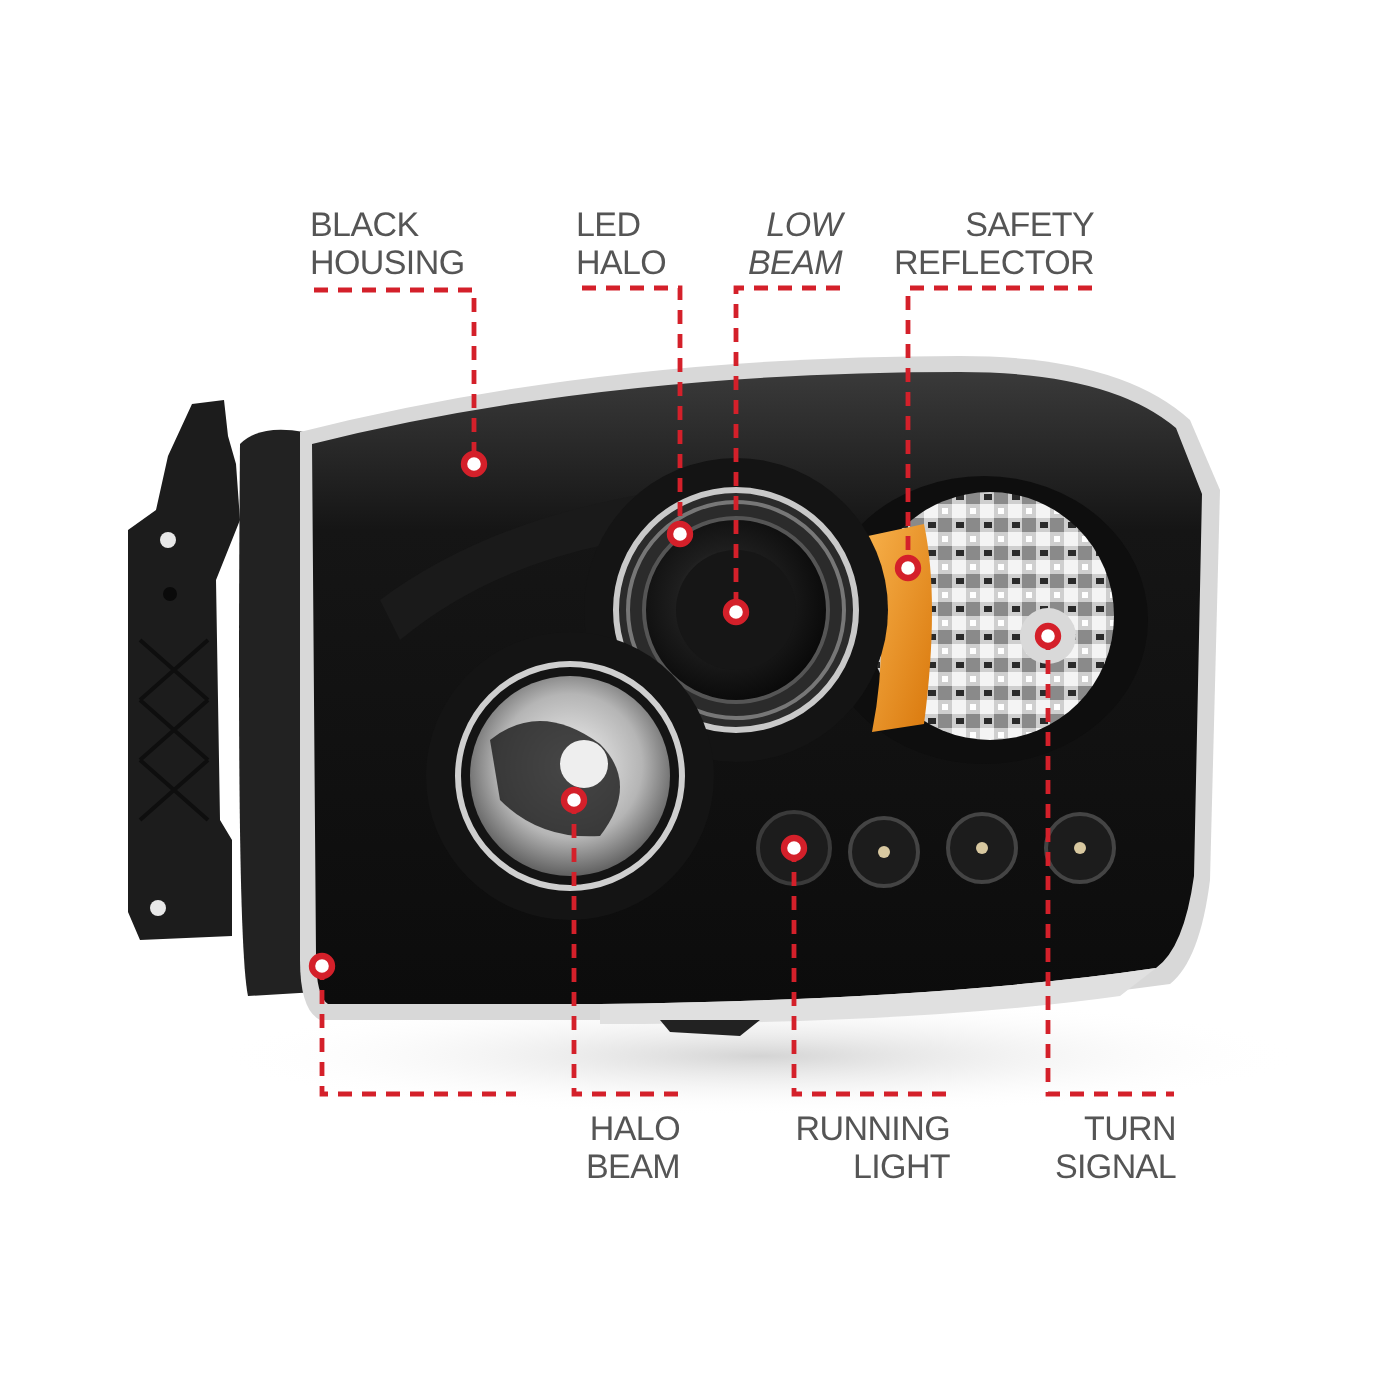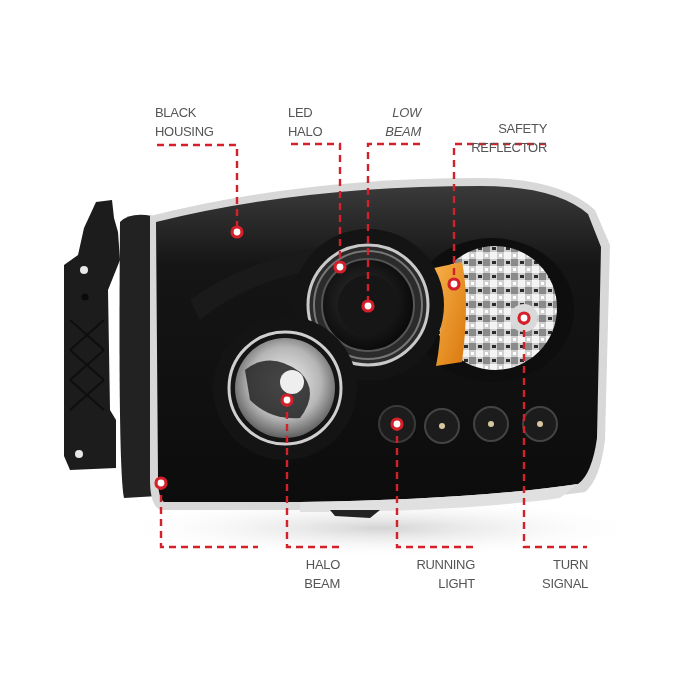--- a/index.html
+++ b/index.html
@@ -1,18 +1,18 @@
 <!DOCTYPE html>
 <html><head>
 <meta charset="utf-8">
 <style>
   html, body { margin:0; padding:0; background:#fff; }
   body { width:700px; height:700px; position:relative; overflow:hidden; font-family:"Liberation Sans", sans-serif; }
   .stage { position:absolute; left:0; top:0; width:700px; height:700px; }
-  .label { position:absolute; color:#555; font-size:13px; line-height:19px; letter-spacing:-0.3px; }
+  .label { position:absolute; color:#555; font-size:17px; line-height:19px; letter-spacing:-0.3px; }
   .label.right { text-align:right; }
   .label .l { display:block; }
   svg { position:absolute; left:0; top:0; }
 </style>
 </head>
 <body>
 
 <div class="stage">
 
 <svg width="700" height="700" viewBox="0 0 700 700">
@@ -129,21 +129,21 @@
   <span class="l">HOUSING</span>
 </div>
 <div class="label" style="left:288px; top:103px;">
   <span class="l">LED</span>
   <span class="l">HALO</span>
 </div>
 <div class="label right" style="left:360px; width:61px; top:103px;font-style:italic;">
   <span class="l">LOW</span>
   <span class="l">BEAM</span>
 </div>
-<div class="label right" style="left:446px; width:101px; top:103px;margin-top:16px;">
+<div class="label right" style="left:446px; width:101px; top:103px;">
   <span class="l">SAFETY</span>
   <span class="l">REFLECTOR</span>
 </div>
 
 <div class="label right" style="left:280px; width:60px; top:555px;">
   <span class="l">HALO</span>
   <span class="l">BEAM</span>
 </div>
 <div class="label right" style="left:515px; width:73px; top:555px;">
   <span class="l">TURN</span>

